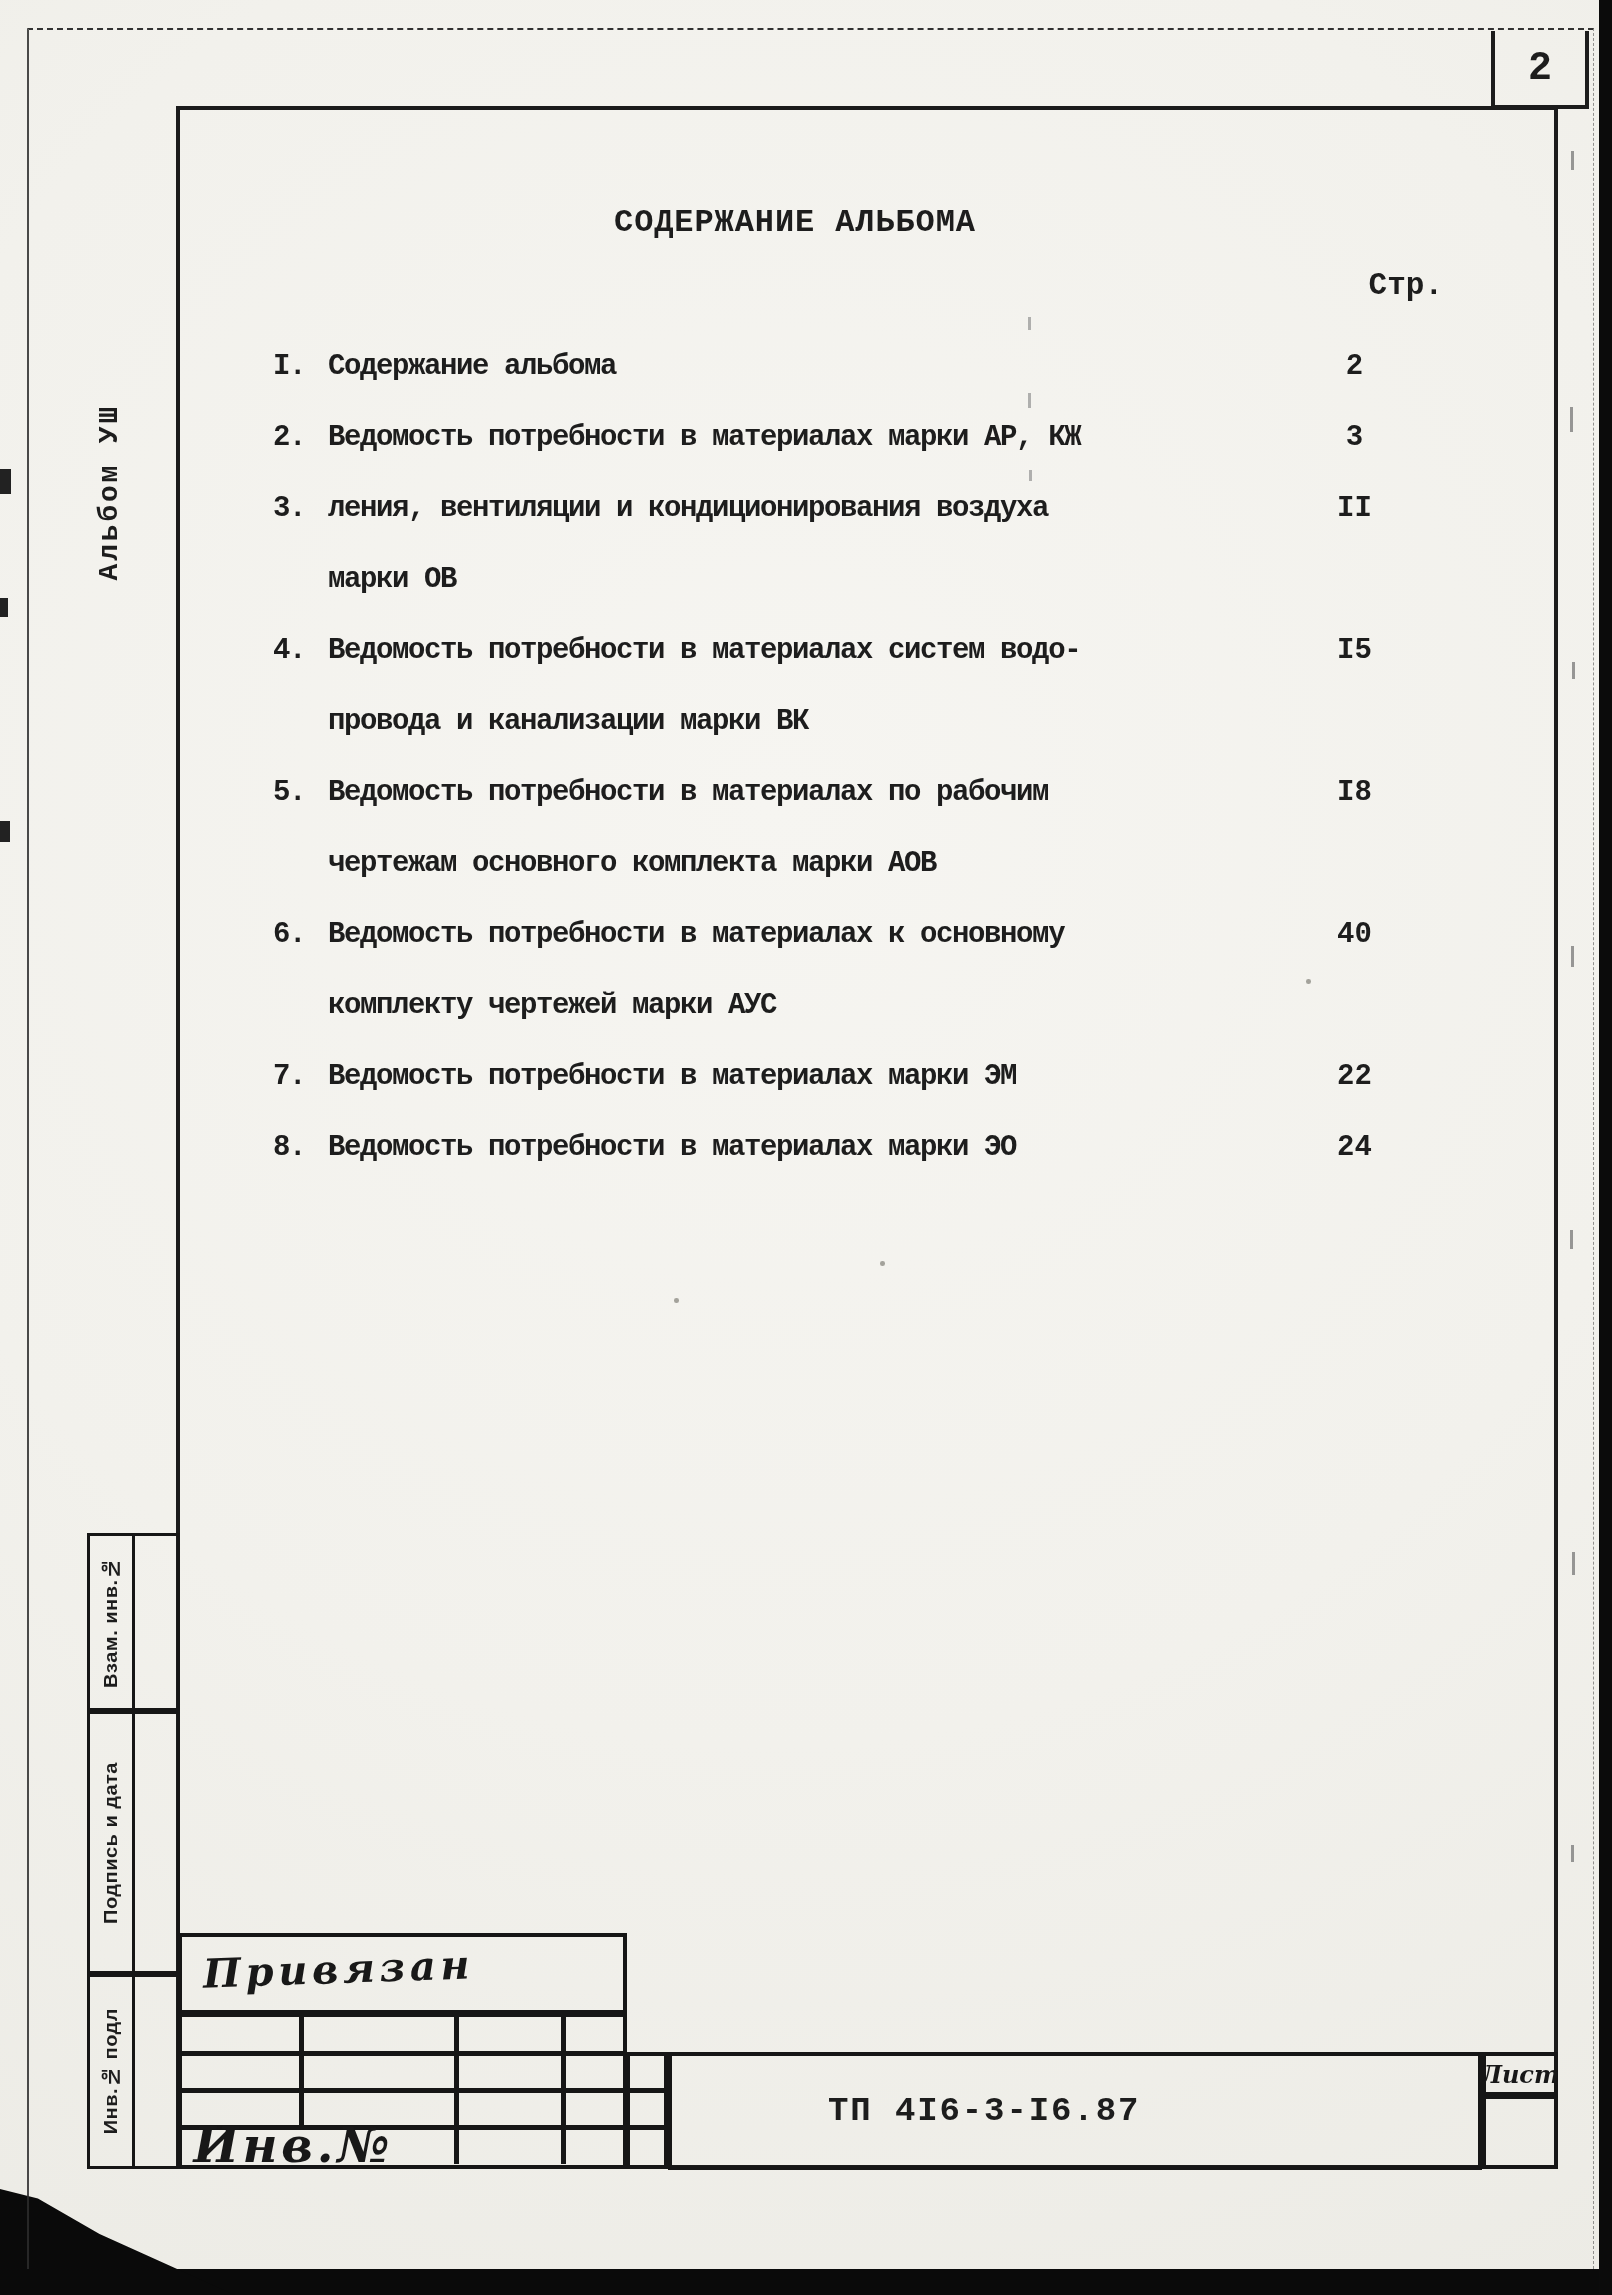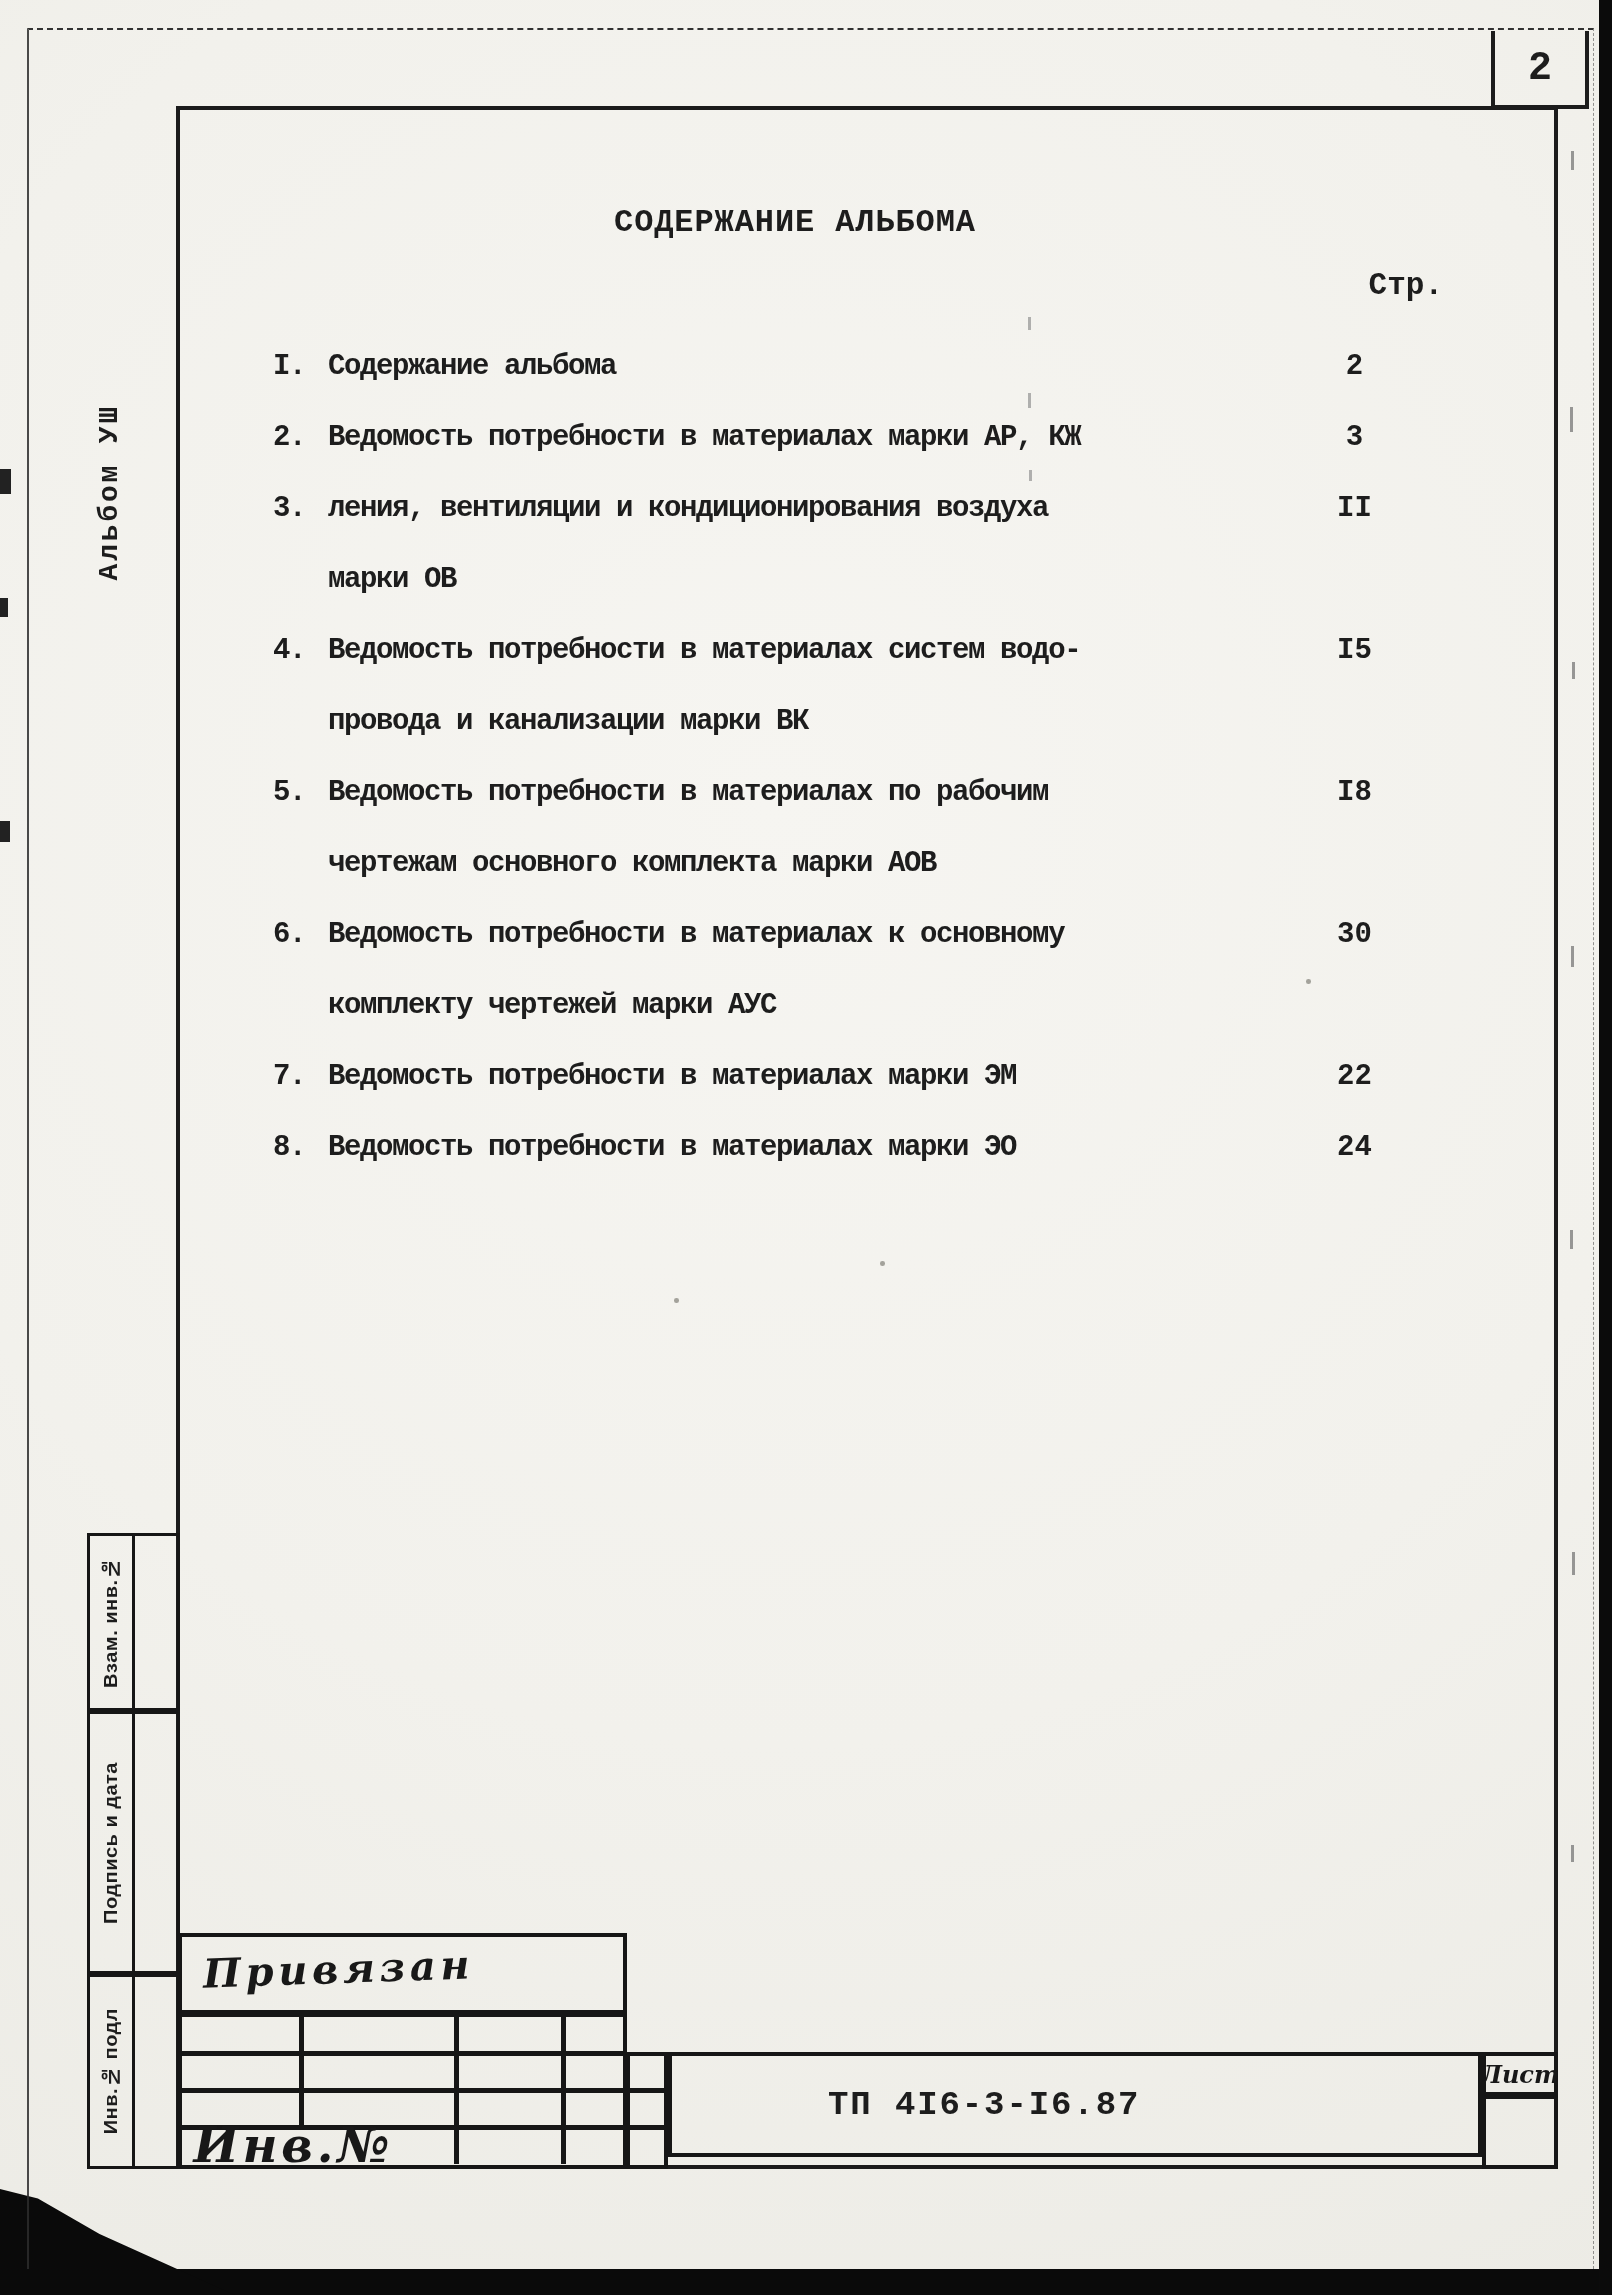--- a/index.html
+++ b/index.html
@@ -72,21 +72,21 @@
   .tb-grid .vline, .tb-narrow .hline { position:absolute; background:#161616; }
   .tb-grid .hline { position:absolute; left:0; right:0; height:4.7px; background:#161616; }
   .tb-grid .v1 { left:117px; top:0; width:4.7px; height:108px; }
   .tb-grid .v2 { left:272px; top:0; width:4.7px; height:147px; }
   .tb-grid .v3 { left:379px; top:0; width:4.7px; height:147px; }
   .tb-grid .h1 { top:34px; } .tb-grid .h2 { top:71px; } .tb-grid .h3 { top:108px; }
   .tb-grid .hand { position:absolute; left:11.4px; top:100px; font-size:48px; letter-spacing:3.8px; }
   .tb-narrow { position:absolute; left:626px; top:2052px; width:42px; height:117px; border:4.7px solid #161616; }
   .tb-narrow .hline { left:0; right:0; height:4.7px; }
   .tb-narrow .h1 { top:32px; } .tb-narrow .h2 { top:69px; }
-  .tb-doc { position:absolute; left:668px; top:2052px; width:814px; height:105px; border:4.7px solid #161616;
+  .tb-doc { position:absolute; left:668px; top:2052px; width:814px; height:118px; border:4.7px solid #161616;
     display:flex; align-items:center; padding-left:156px;
     font-size:34px; font-weight:bold; letter-spacing:1.9px; }
   .tb-sheet-label { position:absolute; left:1482px; top:2052px; width:76px; height:44px; border:4.7px solid #161616;
     display:flex; align-items:center; justify-content:center; font-size:24px; }
   .tb-sheet-empty { position:absolute; left:1482px; top:2095px; width:76px; height:74px; border:4.7px solid #161616; }
 </style>
 </head>
 <body>
 
 <div class="page">
@@ -181,21 +181,21 @@
           <div>чертежам основного комплекта марки АОВ</div>
         </div>
         <div class="toc-page">I8</div>
       </div>
       <div class="toc-row">
         <div class="toc-num">6.</div>
         <div class="toc-text">
           <div>Ведомость потребности в материалах к основному</div>
           <div>комплекту чертежей марки АУС</div>
         </div>
-        <div class="toc-page">30</div>
+        <div class="toc-page">40</div>
       </div>
       <div class="toc-row">
         <div class="toc-num">7.</div>
         <div class="toc-text">
           <div>Ведомость потребности в материалах марки ЭМ</div>
         </div>
         <div class="toc-page">22</div>
       </div>
       <div class="toc-row">
         <div class="toc-num">8.</div>

